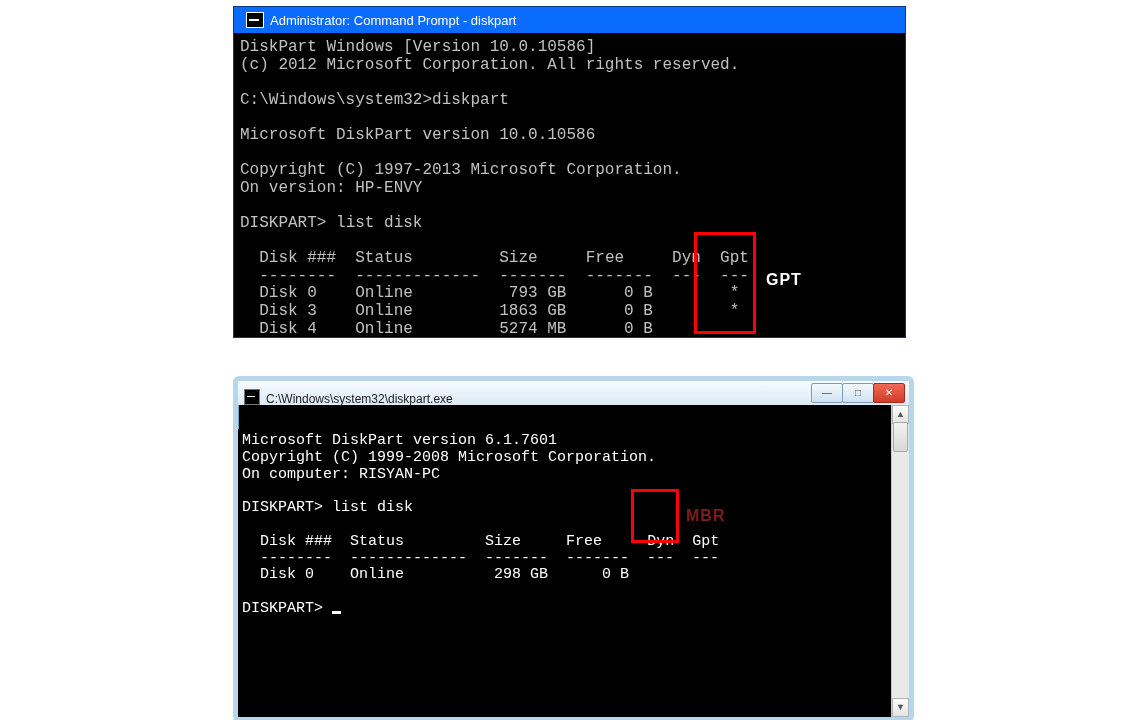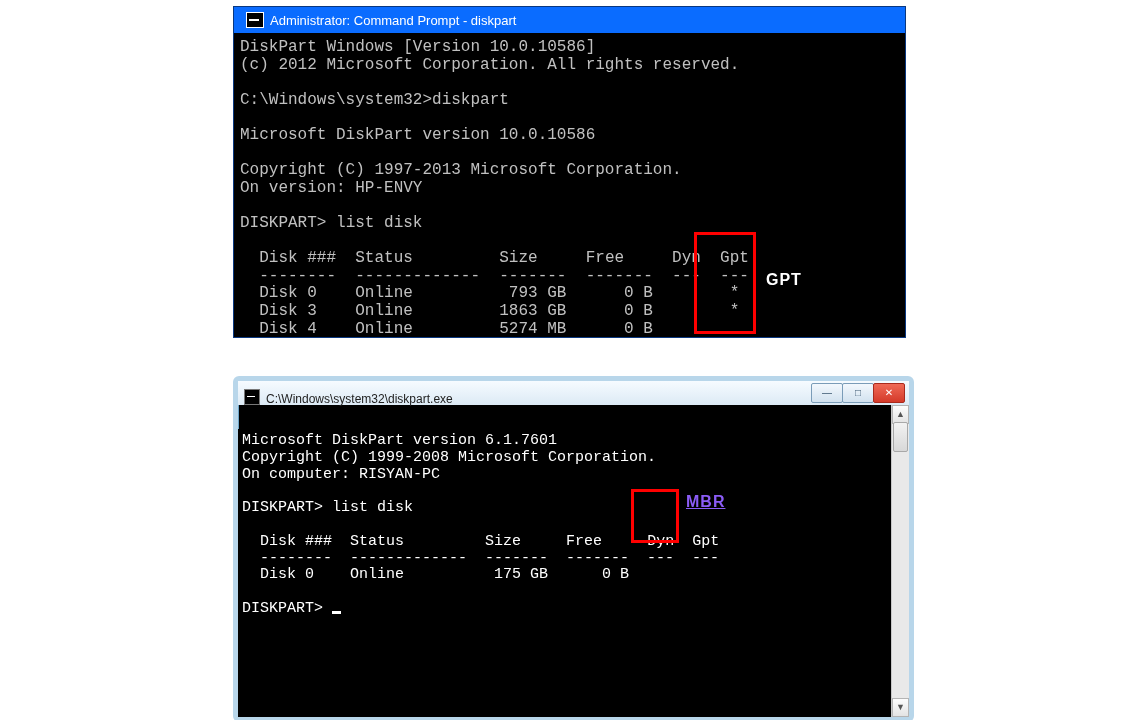--- a/index.html
+++ b/index.html
@@ -56,22 +56,22 @@
           justify-content:center;font:9px/1 sans-serif;color:#555;}
   .vtrack{position:absolute;top:17px;bottom:17px;left:0;right:0;}
   .vthumb{position:absolute;left:1px;right:1px;top:0;height:28px;
           background:linear-gradient(#f2f2f2,#d8d8d8);
           border:1px solid #a8a8a8;border-radius:2px;}
   .varrow.bottom{position:absolute;bottom:0;left:0;right:0;}
   .cursor-blk{display:inline-block;width:9px;height:3px;background:#fff;
               vertical-align:-2px;}
   .hl-box2{position:absolute;border:3px solid #ff0000;
            left:631px;top:489px;width:42px;height:48px;}
-  .mbr-label{position:absolute;left:686px;top:494px;color:#8b5cf6;
-             font:800 16px/1 "Arial Black",sans-serif;letter-spacing:1px;text-decoration:underline;}
+  .mbr-label{position:absolute;left:686px;top:508px;color:#7f1d1d;
+             font:800 16px/1 "Arial Black",sans-serif;letter-spacing:1px;}
 </style>
 </head>
 <body>
 <div class="stage">
 
 <div class="win1">
   <div class="win1-titlebar">
     <span class="cmd-icon"></span>
     <span>Administrator: Command Prompt - diskpart</span>
   </div>
@@ -113,21 +113,21 @@
     </div>
   </div>
   <div class="win2-body"><span>Microsoft DiskPart version 6.1.7601</span>
 <span>Copyright (C) 1999-2008 Microsoft Corporation.</span>
 <span>On computer: RISYAN-PC</span>
 
 <span>DISKPART&gt;</span> <span>list disk</span>
 
   <span>Disk ###</span>  <span>Status</span>         <span>Size</span>     <span>Free</span>     <span>Dyn</span>  <span>Gpt</span>
   --------  -------------  -------  -------  ---  ---
-  <span>Disk 0</span>    <span>Online</span>          <span>175 GB</span>      <span>0 B</span>
+  <span>Disk 0</span>    <span>Online</span>          <span>298 GB</span>      <span>0 B</span>
 
 <span>DISKPART&gt;</span> <span class="cursor-blk"></span></div>
   <div class="vscroll">
     <div class="varrow">
           <span>▲</span>
         </div>
     <div class="vtrack">
       <div class="vthumb"></div>
     </div>
     <div class="varrow bottom">

